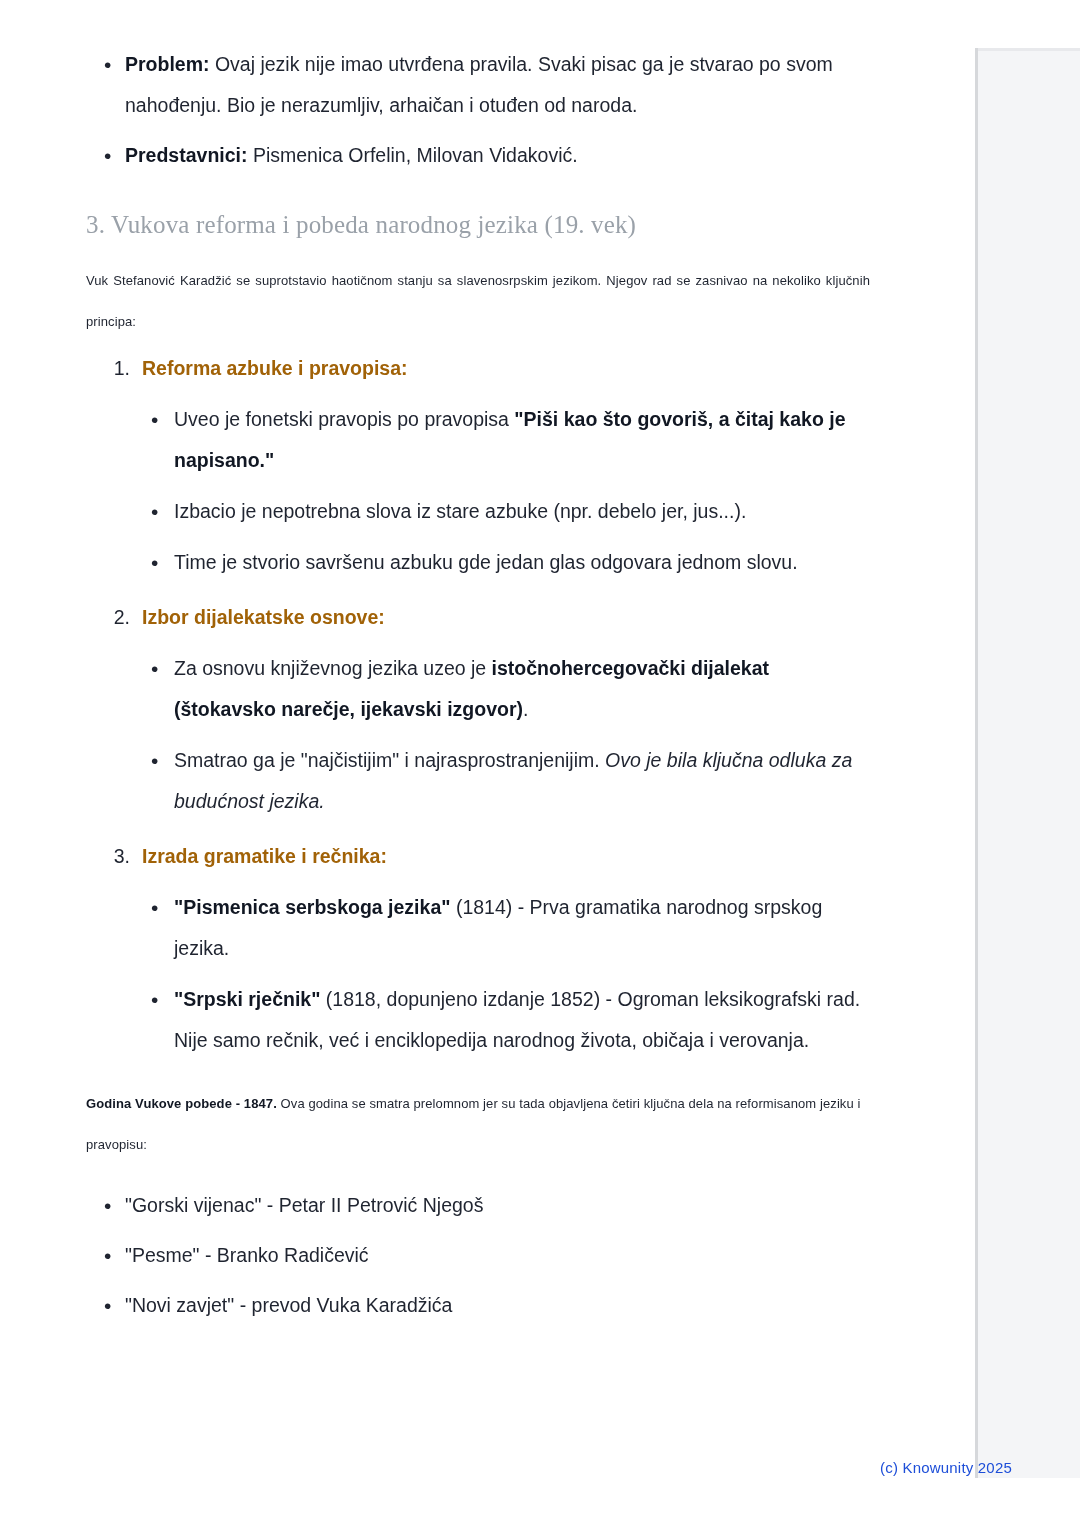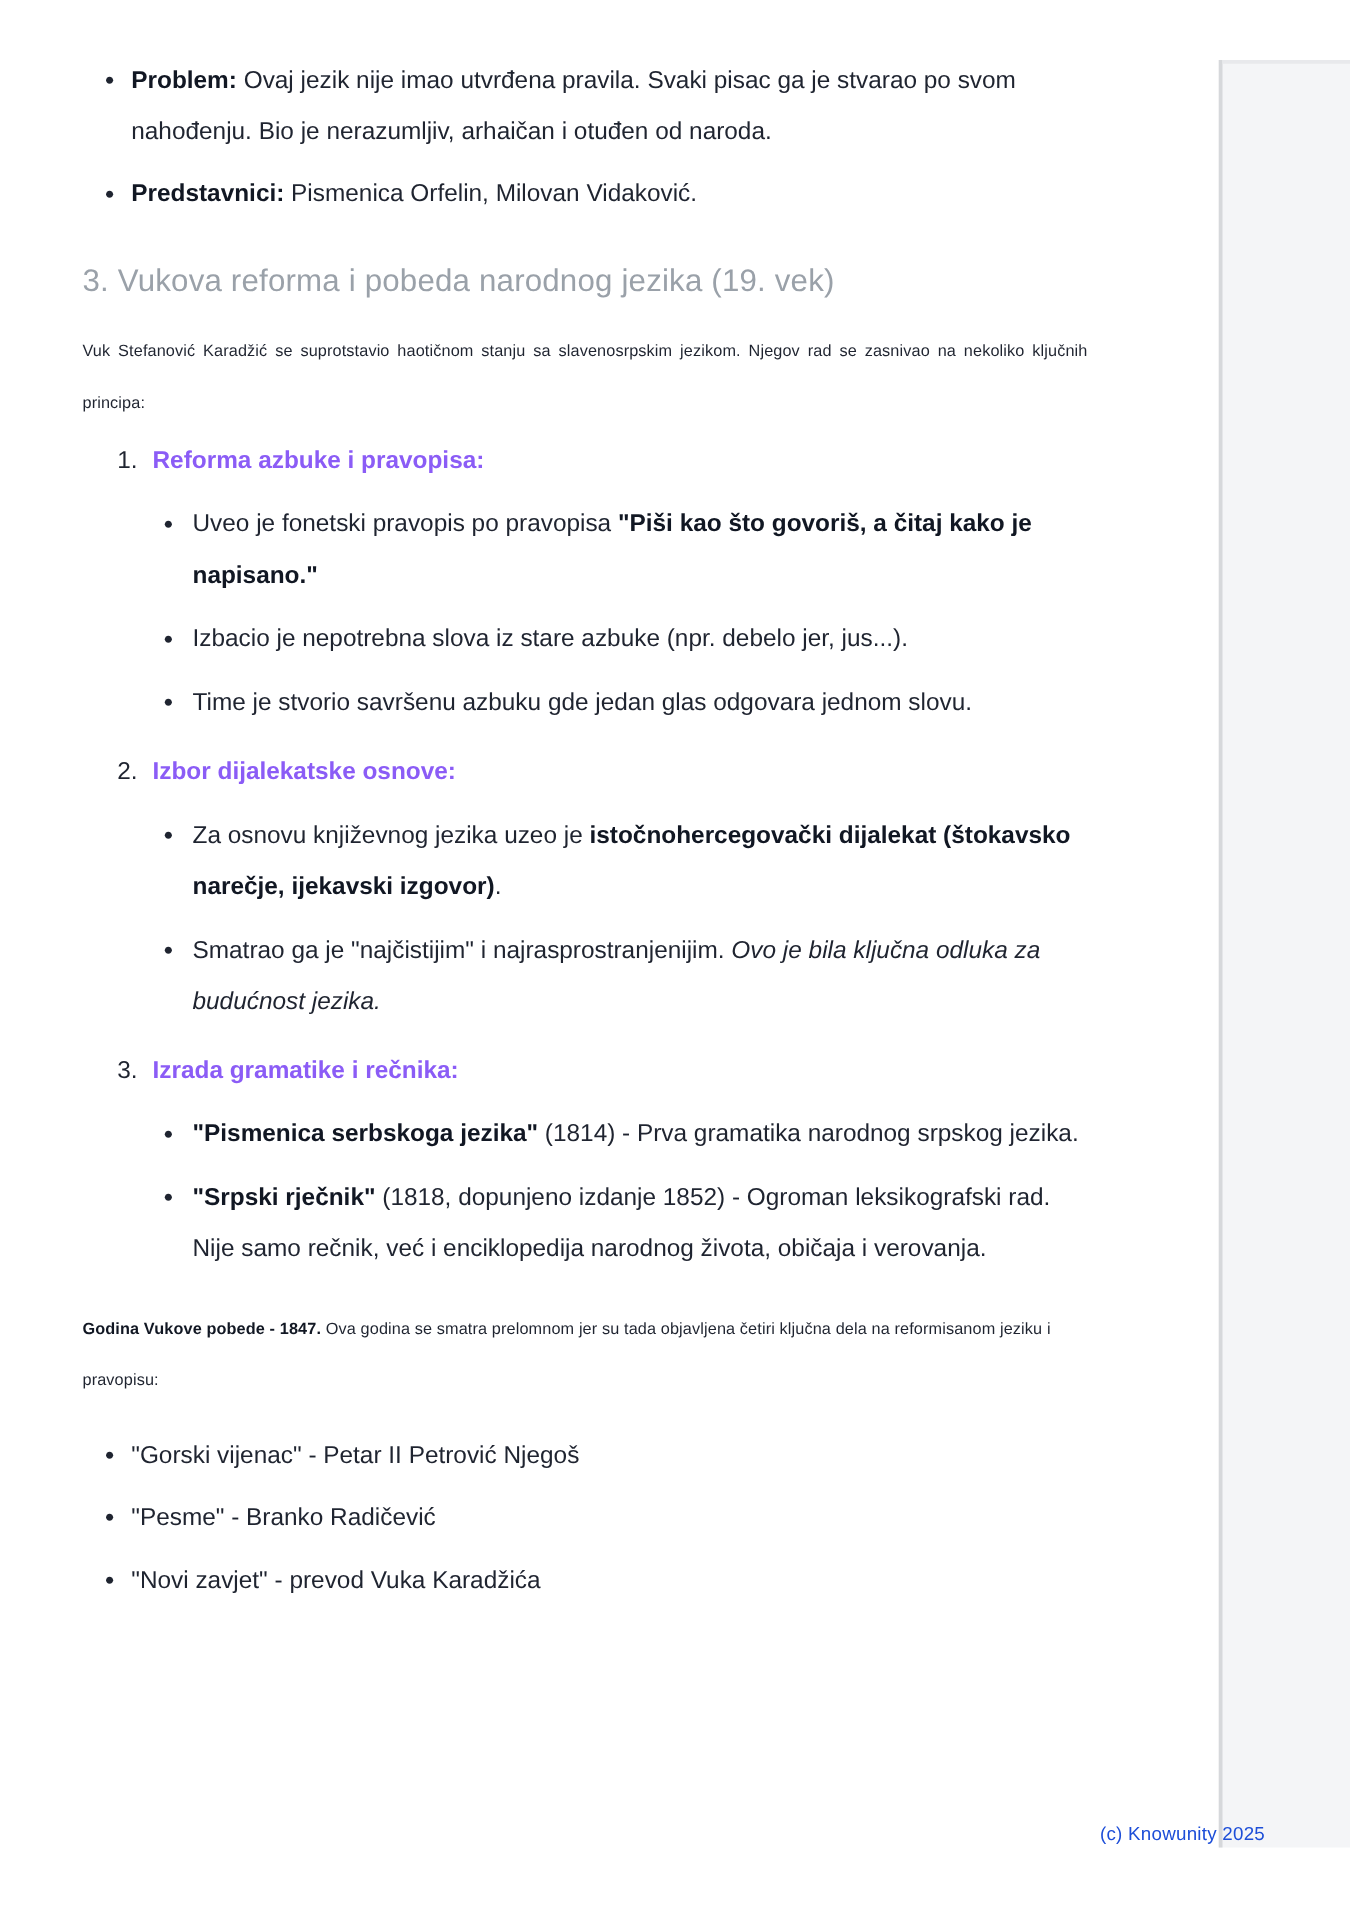--- a/index.html
+++ b/index.html
@@ -35,21 +35,21 @@
     background:#e8e9ec;
   }
 
   
   #doc {
     position: absolute;
     left: 0;
     top: 0;
     width: 975px;
     height: 1528px;
-    padding: 44px 105px 0 66px;
+    padding: 44px 105px 0 86px;
     box-sizing: border-box;
   }
 
   
   .para {
     font-size: 13px;
     line-height: 41px;
     margin: 0 0 6px 0;
     color: #1f2430;
     text-align: justify;
@@ -57,20 +57,21 @@
   }
   .para.left { text-align: left; }
 
   h2.section-heading {
     font-size: 25px;
     line-height: 38px;
     font-weight: 400;
     color: #9aa1a9;
     margin: 30px 0 16px 0;
     letter-spacing: 0.15px;
+    font-family: Liberation Serif, serif;
   }
 
   
   ul.bullets, ol.numbers {
     margin: 0;
     padding: 0;
     list-style: none;
   }
 
   
@@ -129,21 +130,21 @@
     width: 30px;
     text-align: right;
     font-size: 19.5px;
     line-height: 41px;
     color: #1f2430;
   }
   ol.numbers > li > .num-title {
     font-size: 19.5px;
     line-height: 41px;
     font-weight: bold;
-    color: #8b5cf6;
+    color: #a16207;
   }
 
   .list-wrap-numbered { margin: 6px 0 0 14px; }
 
   b, strong { font-weight: bold; color: #111723; }
   i, em { font-style: italic; }
 
   
   #watermark {
     position: absolute;

